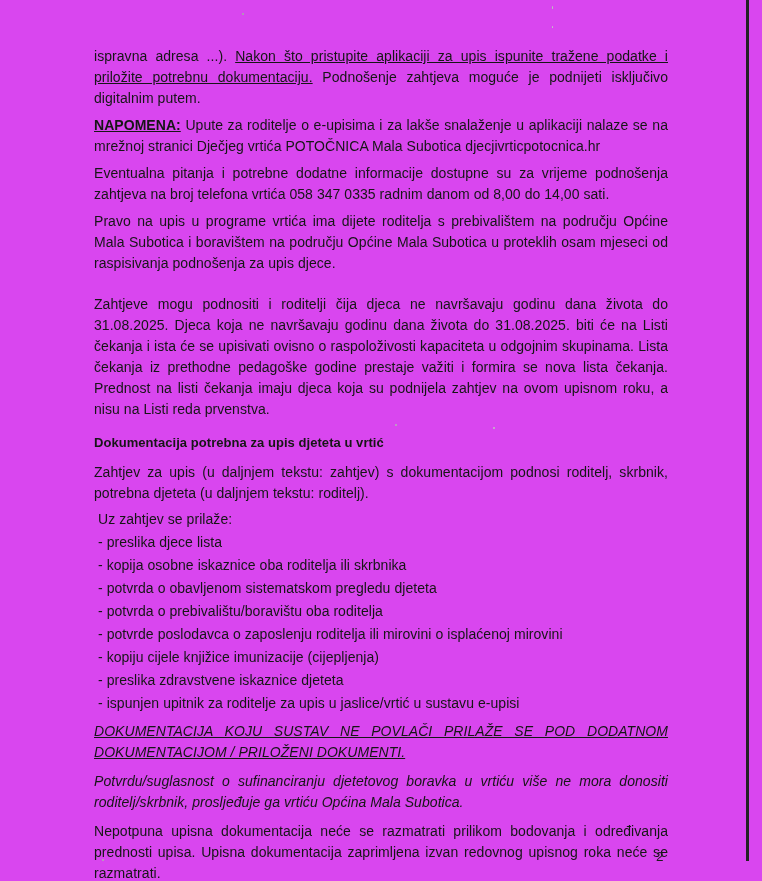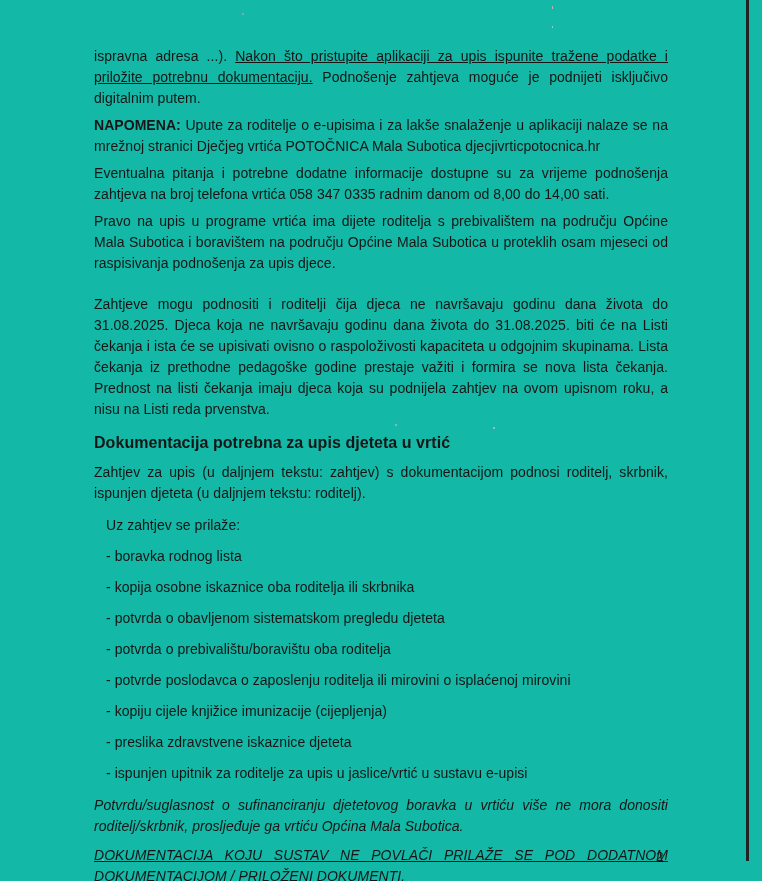--- a/index.html
+++ b/index.html
@@ -4,54 +4,54 @@
 <style>
   html, body {
     margin: 0;
     padding: 0;
     background: #e9e9e9;
   }
   .page {
     position: relative;
     width: 762px;
     height: 881px;
-    background: #14b8a6;
+    background: #d946ef;
     overflow: hidden;
     font-family: "Liberation Sans", "DejaVu Sans", sans-serif;
     color: #161616;
   }
   .doc {
     position: absolute;
     left: 94px;
     top: 46px;
     width: 574px;
     font-size: 14px;
     line-height: 21px;
     text-align: justify;
     letter-spacing: 0.05px;
   }
   .doc p { margin: 0 0 6px 0; }
   p.waitlist { margin-top: 20px; }
   .u { text-decoration: underline; }
   .it { font-style: italic; }
-  b { font-weight: bold; }
+  b { font-weight: bold; text-decoration: underline; }
   a.link {
     color: inherit;
     cursor: pointer;
   }
   h3.section-heading {
-    font-size: 16px;
+    font-size: 13px;
     line-height: 21px;
     font-weight: bold;
     margin: 12px 0 9px 0;
     text-align: left;
   }
   .list { margin: 0 0 8px 0; }
   .list p {
-    margin: 12px;
+    margin: 4px;
     line-height: 19px;
     text-align: left;
   }
   p.cofinancing { margin-bottom: 8px; }
   p.capsdocs { margin-bottom: 8px; }
   .pagenum {
     position: absolute;
     left: 656px;
     top: 849px;
     font-size: 13.5px;
@@ -92,37 +92,37 @@
 
     <p>Eventualna pitanja i potrebne dodatne informacije dostupne su za vrijeme podnošenja zahtjeva na broj telefona vrtića 058 347 0335 radnim danom od 8,00 do 14,00 sati.</p>
 
     <p>Pravo na upis u programe vrtića ima dijete roditelja s prebivalištem na području Općine Mala Subotica i boravištem na području Općine Mala Subotica u proteklih osam mjeseci od raspisivanja podnošenja za upis djece.</p>
 
     <p class="waitlist">Zahtjeve mogu podnositi i roditelji čija djeca ne navršavaju godinu dana života do 31.08.2025. Djeca koja ne navršavaju godinu dana života do 31.08.2025. biti će na Listi čekanja i ista će se upisivati ovisno o raspoloživosti kapaciteta u odgojnim skupinama. Lista čekanja iz prethodne pedagoške godine prestaje važiti i formira se nova lista čekanja. Prednost na listi čekanja imaju djeca koja su podnijela zahtjev na ovom upisnom roku, a nisu na Listi reda prvenstva.</p>
 
 
     <h3 class="section-heading">Dokumentacija potrebna za upis djeteta u vrtić</h3>
 
-    <p>Zahtjev za upis (u daljnjem tekstu: zahtjev) s dokumentacijom podnosi roditelj, skrbnik, ispunjen djeteta (u daljnjem tekstu: roditelj).</p>
+    <p>Zahtjev za upis (u daljnjem tekstu: zahtjev) s dokumentacijom podnosi roditelj, skrbnik, potrebna djeteta (u daljnjem tekstu: roditelj).</p>
 
     <div class="list">
       <p>Uz zahtjev se prilaže:</p>
-      <p>- boravka rodnog lista</p>
+      <p>- preslika djece lista</p>
       <p>- kopija osobne iskaznice oba roditelja ili skrbnika</p>
       <p>- potvrda o obavljenom sistematskom pregledu djeteta</p>
       <p>- potvrda o prebivalištu/boravištu oba roditelja</p>
       <p>- potvrde poslodavca o zaposlenju roditelja ili mirovini o isplaćenoj mirovini</p>
       <p>- kopiju cijele knjižice imunizacije (cijepljenja)</p>
       <p>- preslika zdravstvene iskaznice djeteta</p>
       <p>- ispunjen upitnik za roditelje za upis u jaslice/vrtić u sustavu e-upisi</p>
     </div>
 
+    <p class="it u capsdocs">DOKUMENTACIJA KOJU SUSTAV NE POVLAČI PRILAŽE SE POD DODATNOM DOKUMENTACIJOM / PRILOŽENI DOKUMENTI.</p>
+
     <p class="it cofinancing">Potvrdu/suglasnost o sufinanciranju djetetovog boravka u vrtiću više ne mora donositi roditelj/skrbnik, prosljeđuje ga vrtiću Općina Mala Subotica.</p>
-
-    <p class="it u capsdocs">DOKUMENTACIJA KOJU SUSTAV NE POVLAČI PRILAŽE SE POD DODATNOM DOKUMENTACIJOM / PRILOŽENI DOKUMENTI.</p>
 
     <p>Nepotpuna upisna dokumentacija neće se razmatrati prilikom bodovanja i određivanja prednosti upisa. Upisna dokumentacija zaprimljena izvan redovnog upisnog roka neće se razmatrati.</p>
 
   </div>
 
   <div class="pagenum">2</div>
 
   <div class="scan-edge-line"></div>
 
   <span class="speck sp1"></span>

